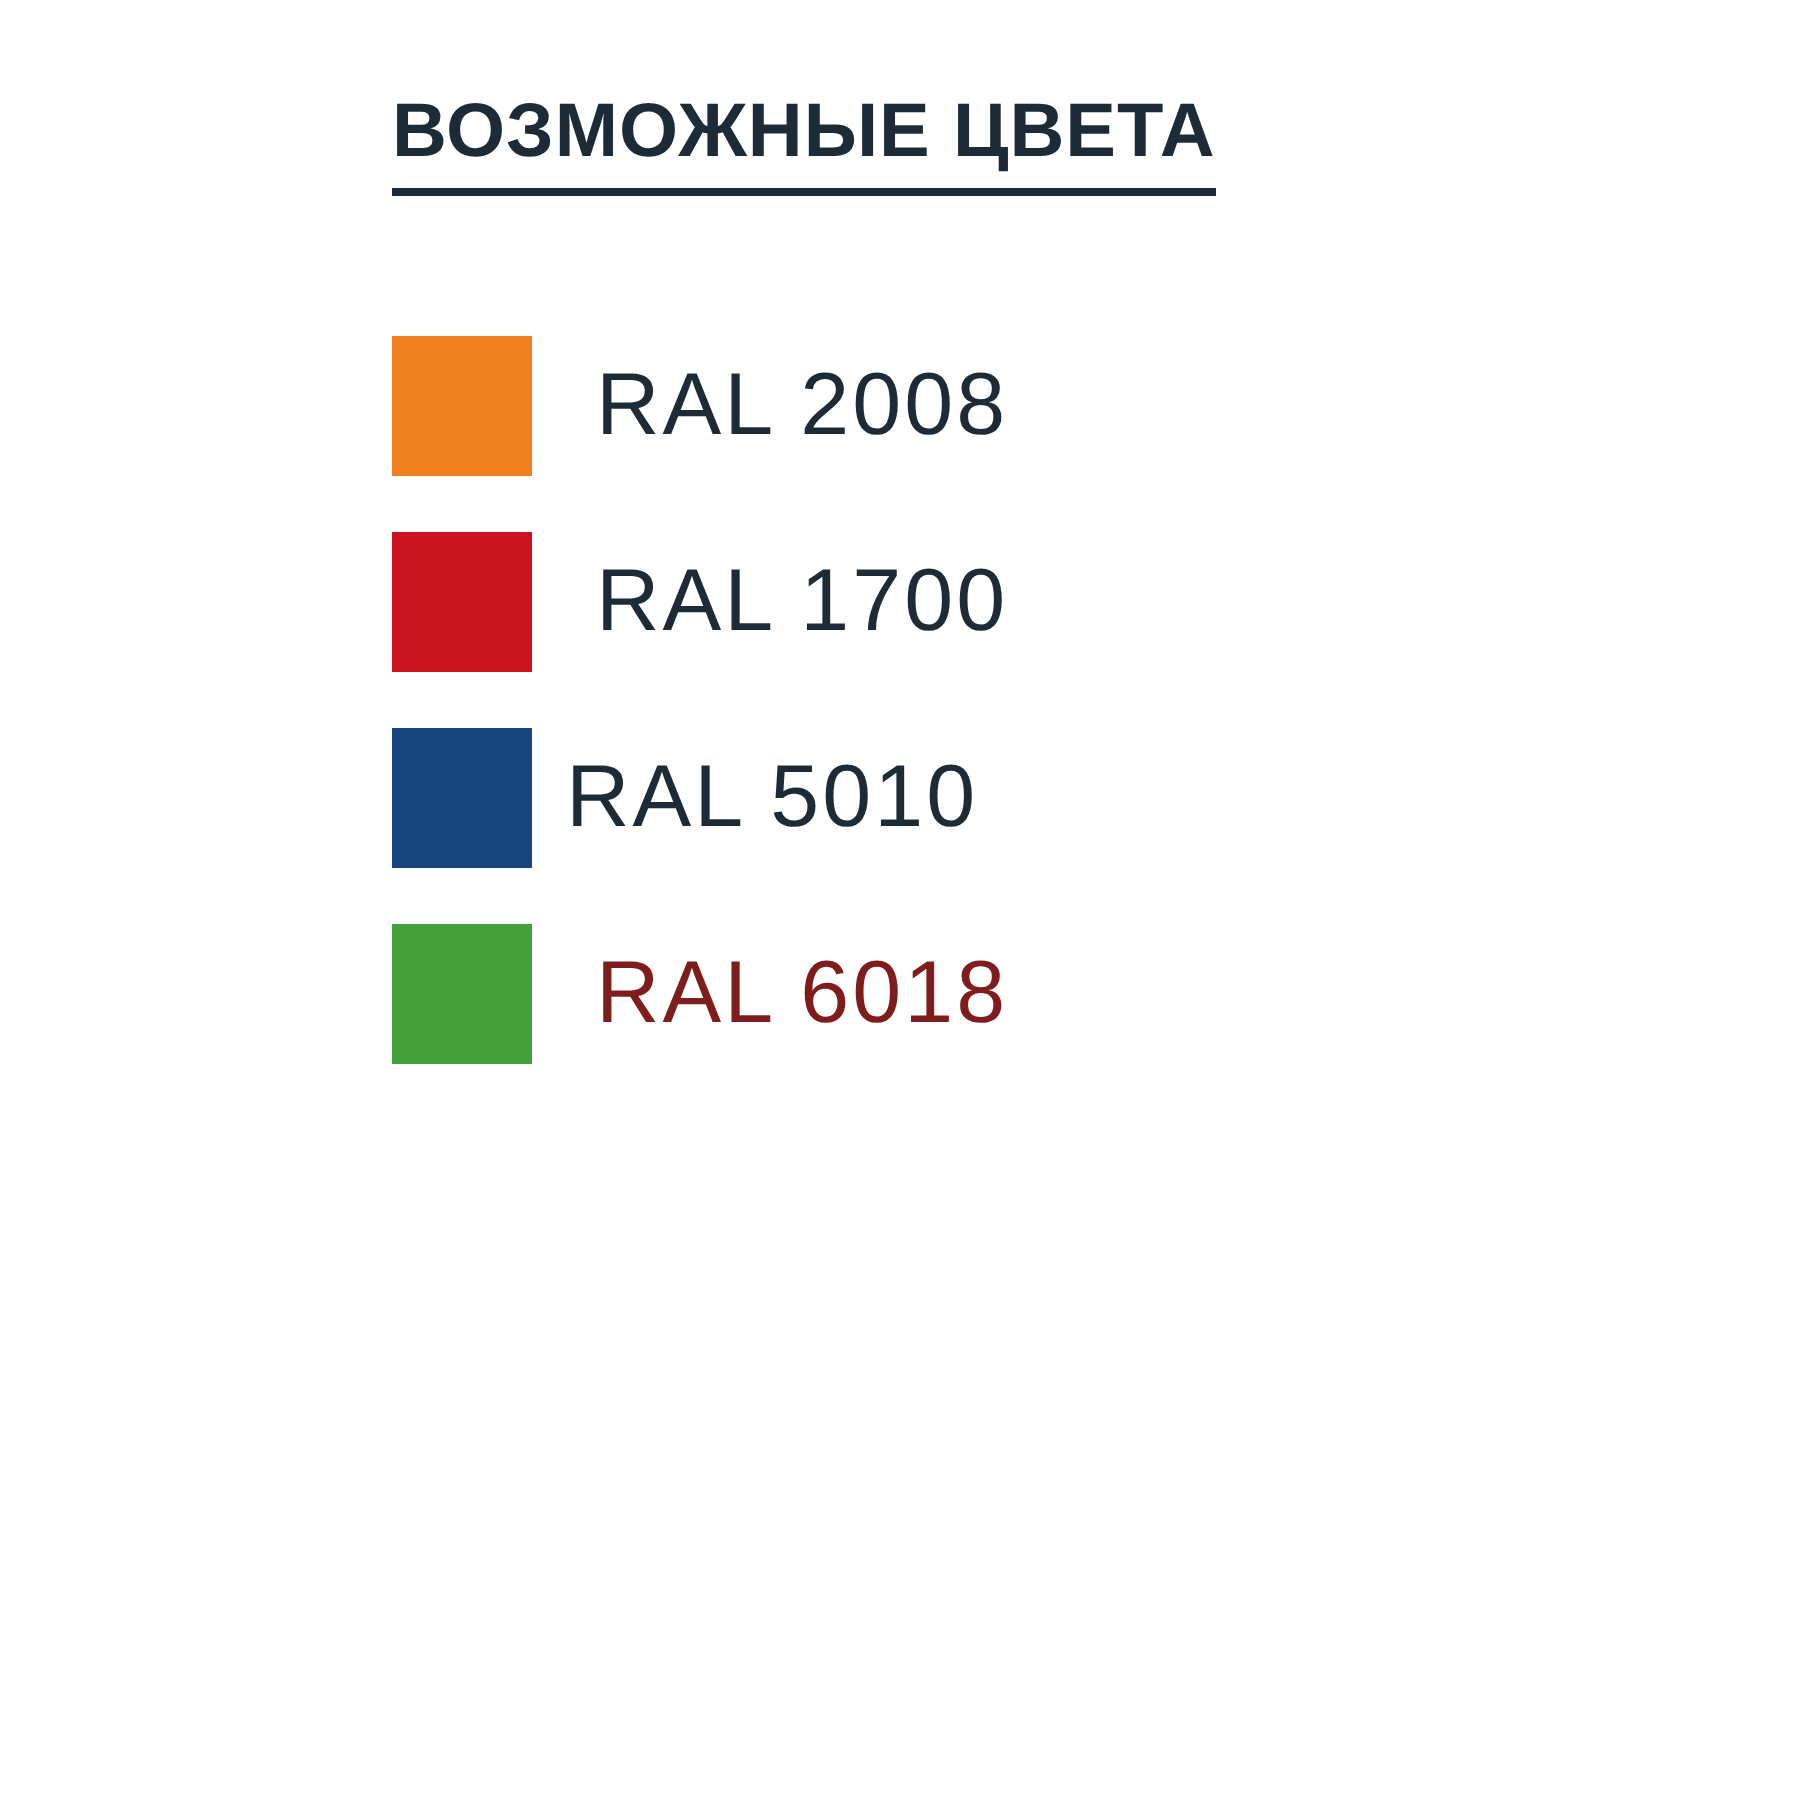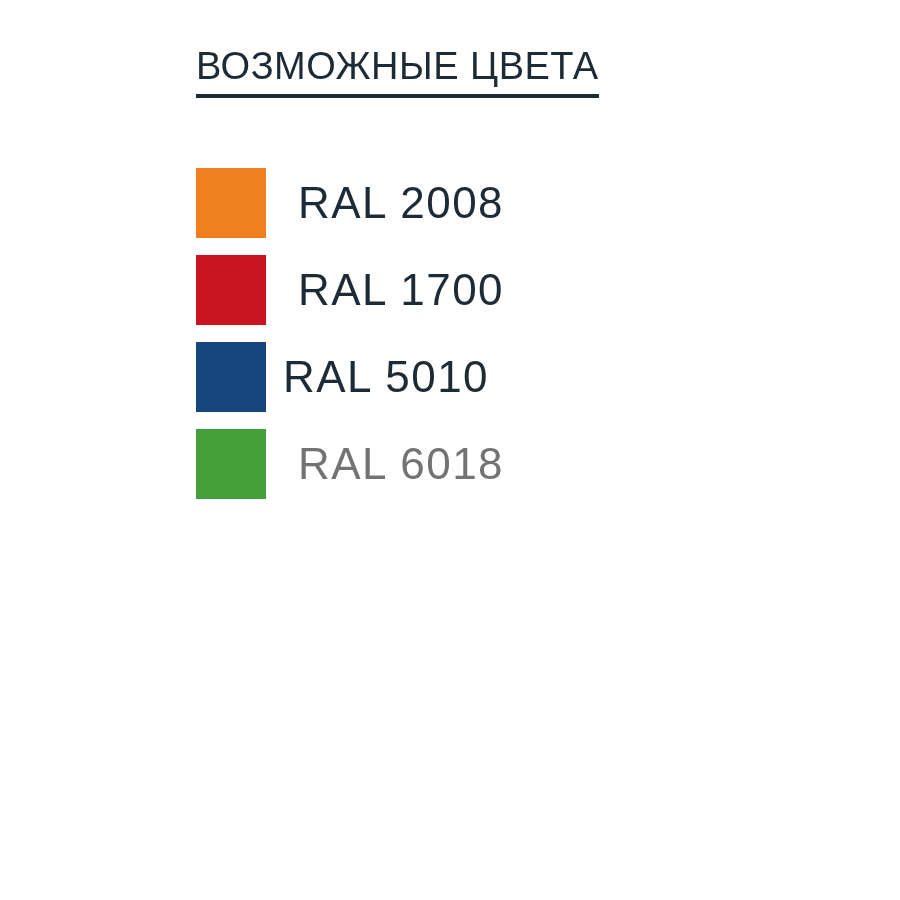--- a/index.html
+++ b/index.html
@@ -20,36 +20,36 @@
     box-sizing: border-box;
   }
   .title-wrap {
     position: absolute;
     left: 196px;
     top: 46px;
   }
   .title {
     font-family: "Liberation Sans", sans-serif;
     font-size: 38px;
-    font-weight: 400;
+    font-weight: 700;
     letter-spacing: 0.5px;
     color: #1d2b36;
     line-height: 1.1;
     padding-bottom: 6px;
     border-bottom: 4px solid #fca5a5;
     display: inline-block;
     white-space: nowrap;
   }
   .legend {
     position: absolute;
     left: 196px;
     top: 168px;
     display: flex;
     flex-direction: column;
-    gap: 17px;
+    gap: 28px;
   }
   .legend-row {
     display: flex;
     align-items: center;
     height: 70px;
   }
   .swatch {
     width: 70px;
     height: 70px;
     flex: 0 0 auto;
@@ -85,19 +85,19 @@
       <div class="legend-label" style="color: rgb(29, 43, 54);">RAL 1700</div>
     </div>
 
     <div class="legend-row">
       <div class="swatch" style="background: rgb(23, 69, 126);"></div>
       <div class="legend-label" style="color: rgb(29, 43, 54); margin-left: 17px;">RAL 5010</div>
     </div>
 
     <div class="legend-row">
       <div class="swatch" style="background: rgb(68, 160, 58);"></div>
-      <div class="legend-label" style="color: #737373;">RAL 6018</div>
+      <div class="legend-label" style="color: #7f1d1d;">RAL 6018</div>
     </div>
 
 
   </div>
 
 </div>
 
 </body></html>

